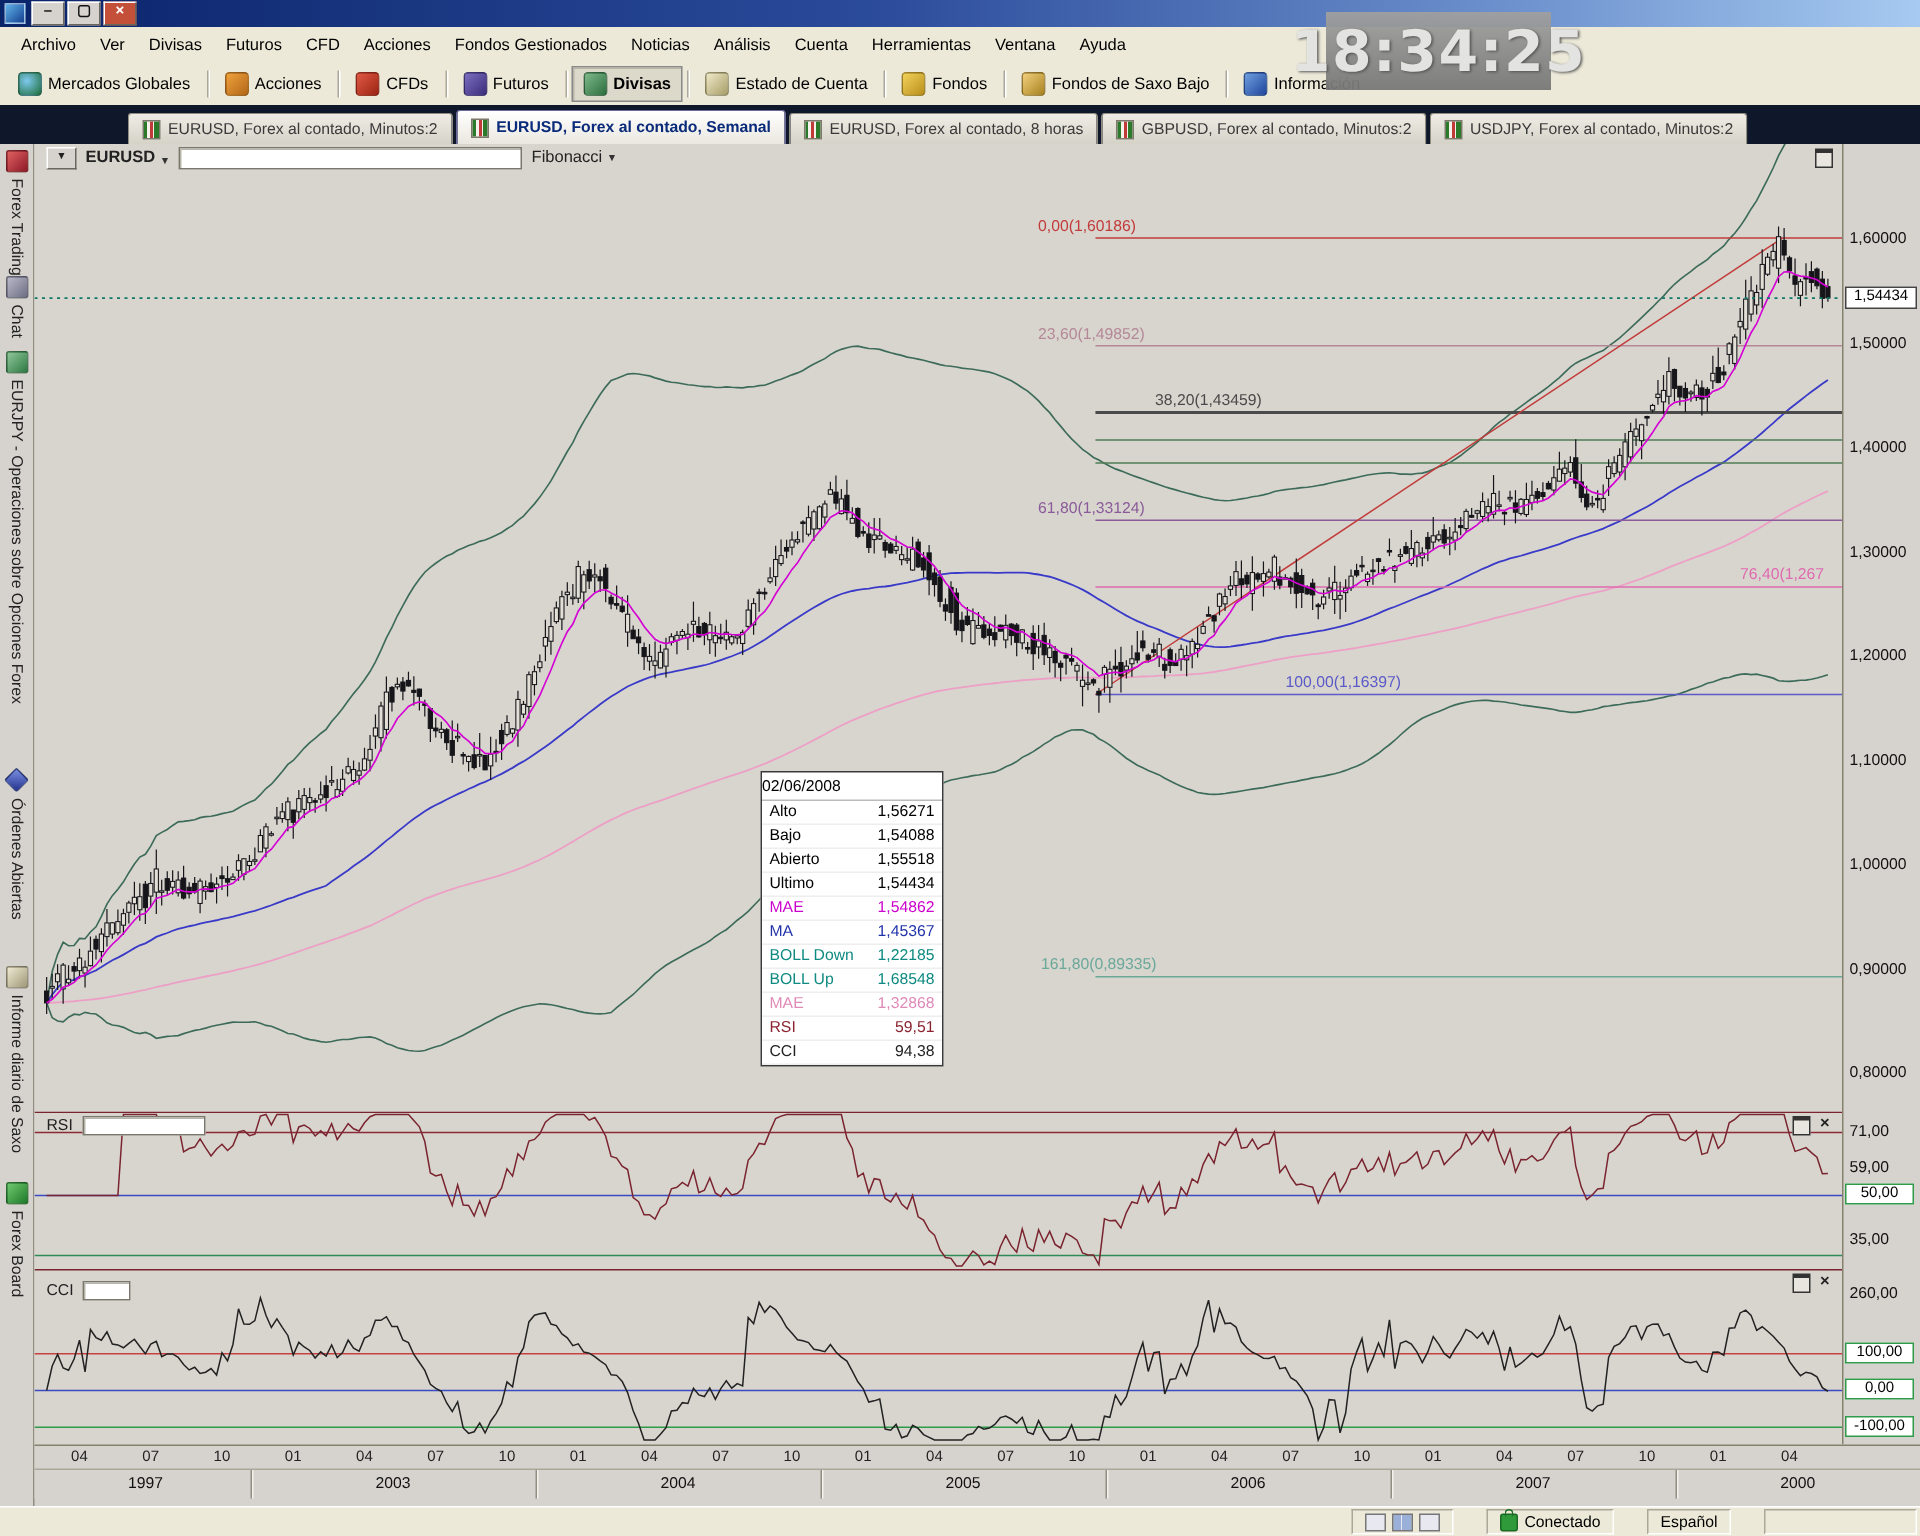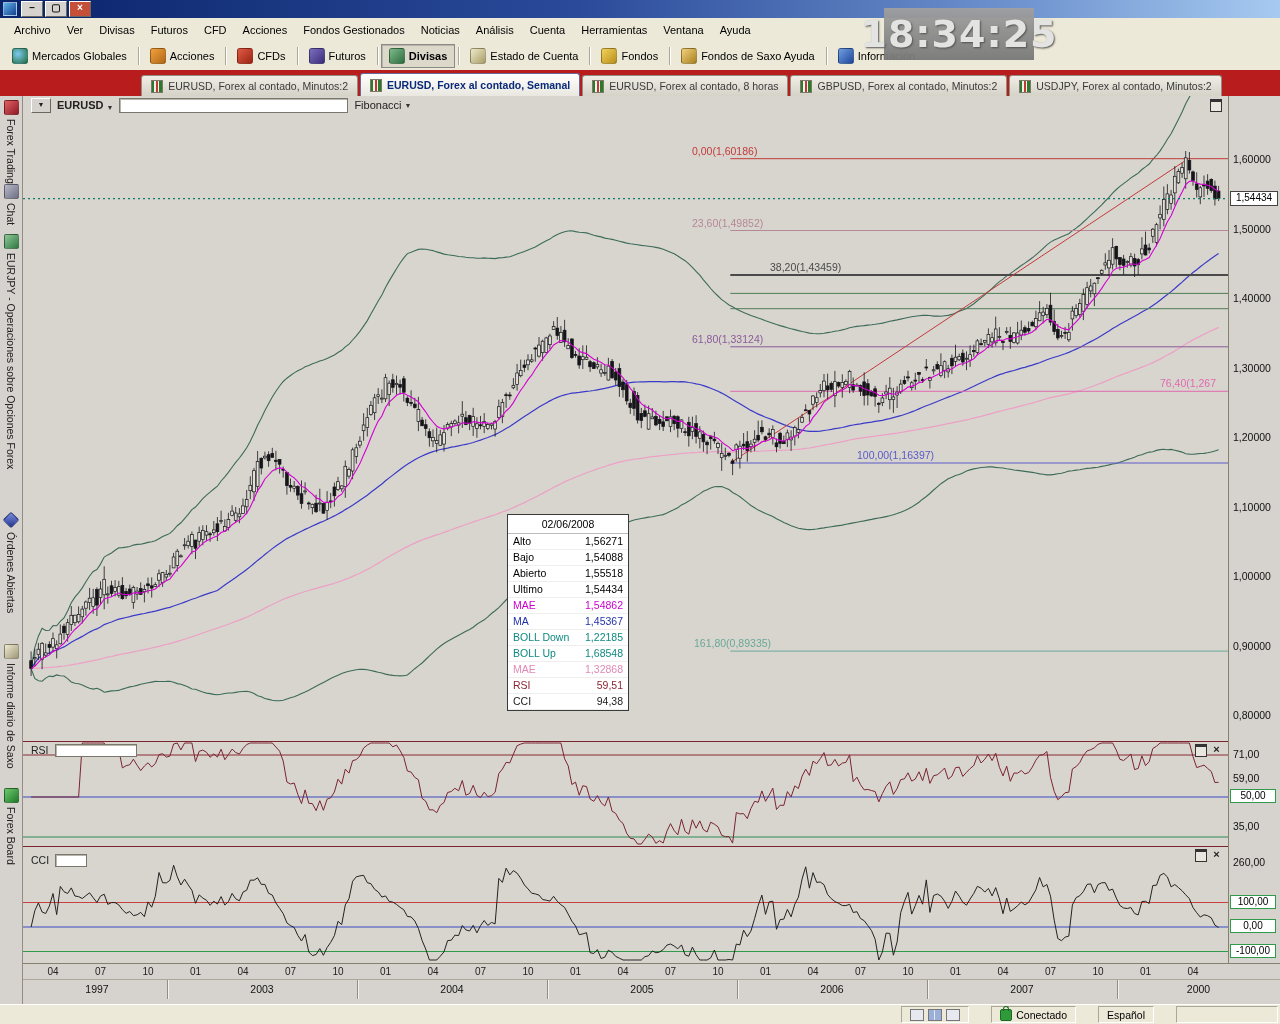--- a/index.html
+++ b/index.html
@@ -31,22 +31,22 @@
   .ti-0{background:radial-gradient(circle at 35% 35%,#7ec9ef,#1f6e3c);}
   .ti-1{background:linear-gradient(135deg,#f0a23c,#b36718);}
   .ti-2{background:linear-gradient(135deg,#e05a44,#9c2414);}
   .ti-3{background:linear-gradient(135deg,#7d6fc0,#3a2d7a);}
   .ti-4{background:linear-gradient(135deg,#7fb98a,#2c6e3f);}
   .ti-5{background:linear-gradient(135deg,#efe9c8,#a89e68);}
   .ti-6{background:linear-gradient(135deg,#f2d25a,#b98f1c);}
   .ti-7{background:linear-gradient(135deg,#f2cf7e,#a8821f);}
   .ti-8{background:linear-gradient(135deg,#6f9fe0,#20469c);}
 
-  #tabrow{position:absolute;left:0;top:70px;right:0;height:26px;background:#b91c1c;
-    display:flex;align-items:flex-end;padding-left:85px;border-bottom:1px solid #f4f2ec;justify-content:center;}
+  #tabrow{position:absolute;left:0;top:70px;right:0;height:26px;background:#0f172a;
+    display:flex;align-items:flex-end;padding-left:85px;border-bottom:1px solid #f4f2ec;}
   .tab{display:flex;align-items:center;gap:5px;height:20px;padding:0 9px;margin-right:2px;
     background:linear-gradient(#efede5,#d5d2c8);border:1px solid #918d80;border-bottom:none;
     border-radius:3px 3px 0 0;color:#3a3a3a;white-space:nowrap;font-size:10.5px;}
   .tab.active{background:linear-gradient(#ffffff,#e9e7df);color:#0a2a7a;font-weight:bold;
     border-color:#6a6a9a;height:22px;}
   .tabicon{width:10px;height:11px;background:#f4f2ea;border:1px solid #7c786c;
     background-image:linear-gradient(90deg,#2a7a2a 0 2px,transparent 2px 4px,#c03a3a 4px 6px,transparent 6px 7px,#2a7a2a 7px 9px);}
 
   
   #clock{position:absolute;left:884px;top:8px;width:150px;height:52px;z-index:50;
@@ -83,21 +83,21 @@
   .tool-label{font-size:11px;color:#222;display:flex;align-items:center;gap:3px;}
   .win-mini-icons{position:absolute;right:6px;top:3px;display:flex;gap:4px;z-index:6;}
   .mini-restore{width:10px;height:9px;border:1px solid #333;border-top:3px solid #333;background:#e8e6de;}
   .mini-close{width:11px;height:11px;font-size:11px;line-height:10px;text-align:center;color:#222;font-weight:bold;}
   .fib-label{position:absolute;font-size:10.5px;white-space:nowrap;background:rgba(216,213,206,.85);
     padding:0 2px;z-index:4;}
 
   
   #tooltip{position:absolute;left:484px;top:418px;width:120px;background:#fff;border:1px solid #3a3a3a;
     z-index:10;font-size:10.5px;}
-  .tt-date{padding:3px 18px;border-bottom:1px solid #bbb;text-align:center;}
+  .tt-date{padding:3px 0;border-bottom:1px solid #bbb;}
   .tt-row{display:flex;justify-content:space-between;padding:1px 5px 2px 5px;border-bottom:1px solid #eee;}
 
   
   #paxis{position:absolute;left:1228px;top:96px;width:52px;height:867px;background:#d6d3ce;
     border-left:1px solid #85816f;}
   .ax-label{position:absolute;left:4px;font-size:10.5px;color:#111;white-space:nowrap;}
   .price-badge{position:absolute;left:1px;width:46px;height:13px;background:#fff;border:1px solid #444;
     font-size:10px;text-align:center;line-height:12px;z-index:5;}
   .green-badge{position:absolute;left:1px;width:44px;height:12px;background:#fff;border:1px solid #2e9a4a;
     font-size:10px;text-align:center;line-height:11px;}
@@ -182,21 +182,21 @@
         <span>Estado de Cuenta</span>
       </div>
     <div class="tsep"></div>
     <div class="tbtn">
         <span class="ticon ti-6"></span>
         <span>Fondos</span>
       </div>
     <div class="tsep"></div>
     <div class="tbtn">
         <span class="ticon ti-7"></span>
-        <span>Fondos de Saxo Ayuda</span>
+        <span>Fondos de Saxo Bajo</span>
       </div>
     <div class="tsep"></div>
     <div class="tbtn">
         <span class="ticon ti-8"></span>
         <span>Información</span>
       </div>
   </div>
 
   <div id="clock">18:34:25</div>
 

